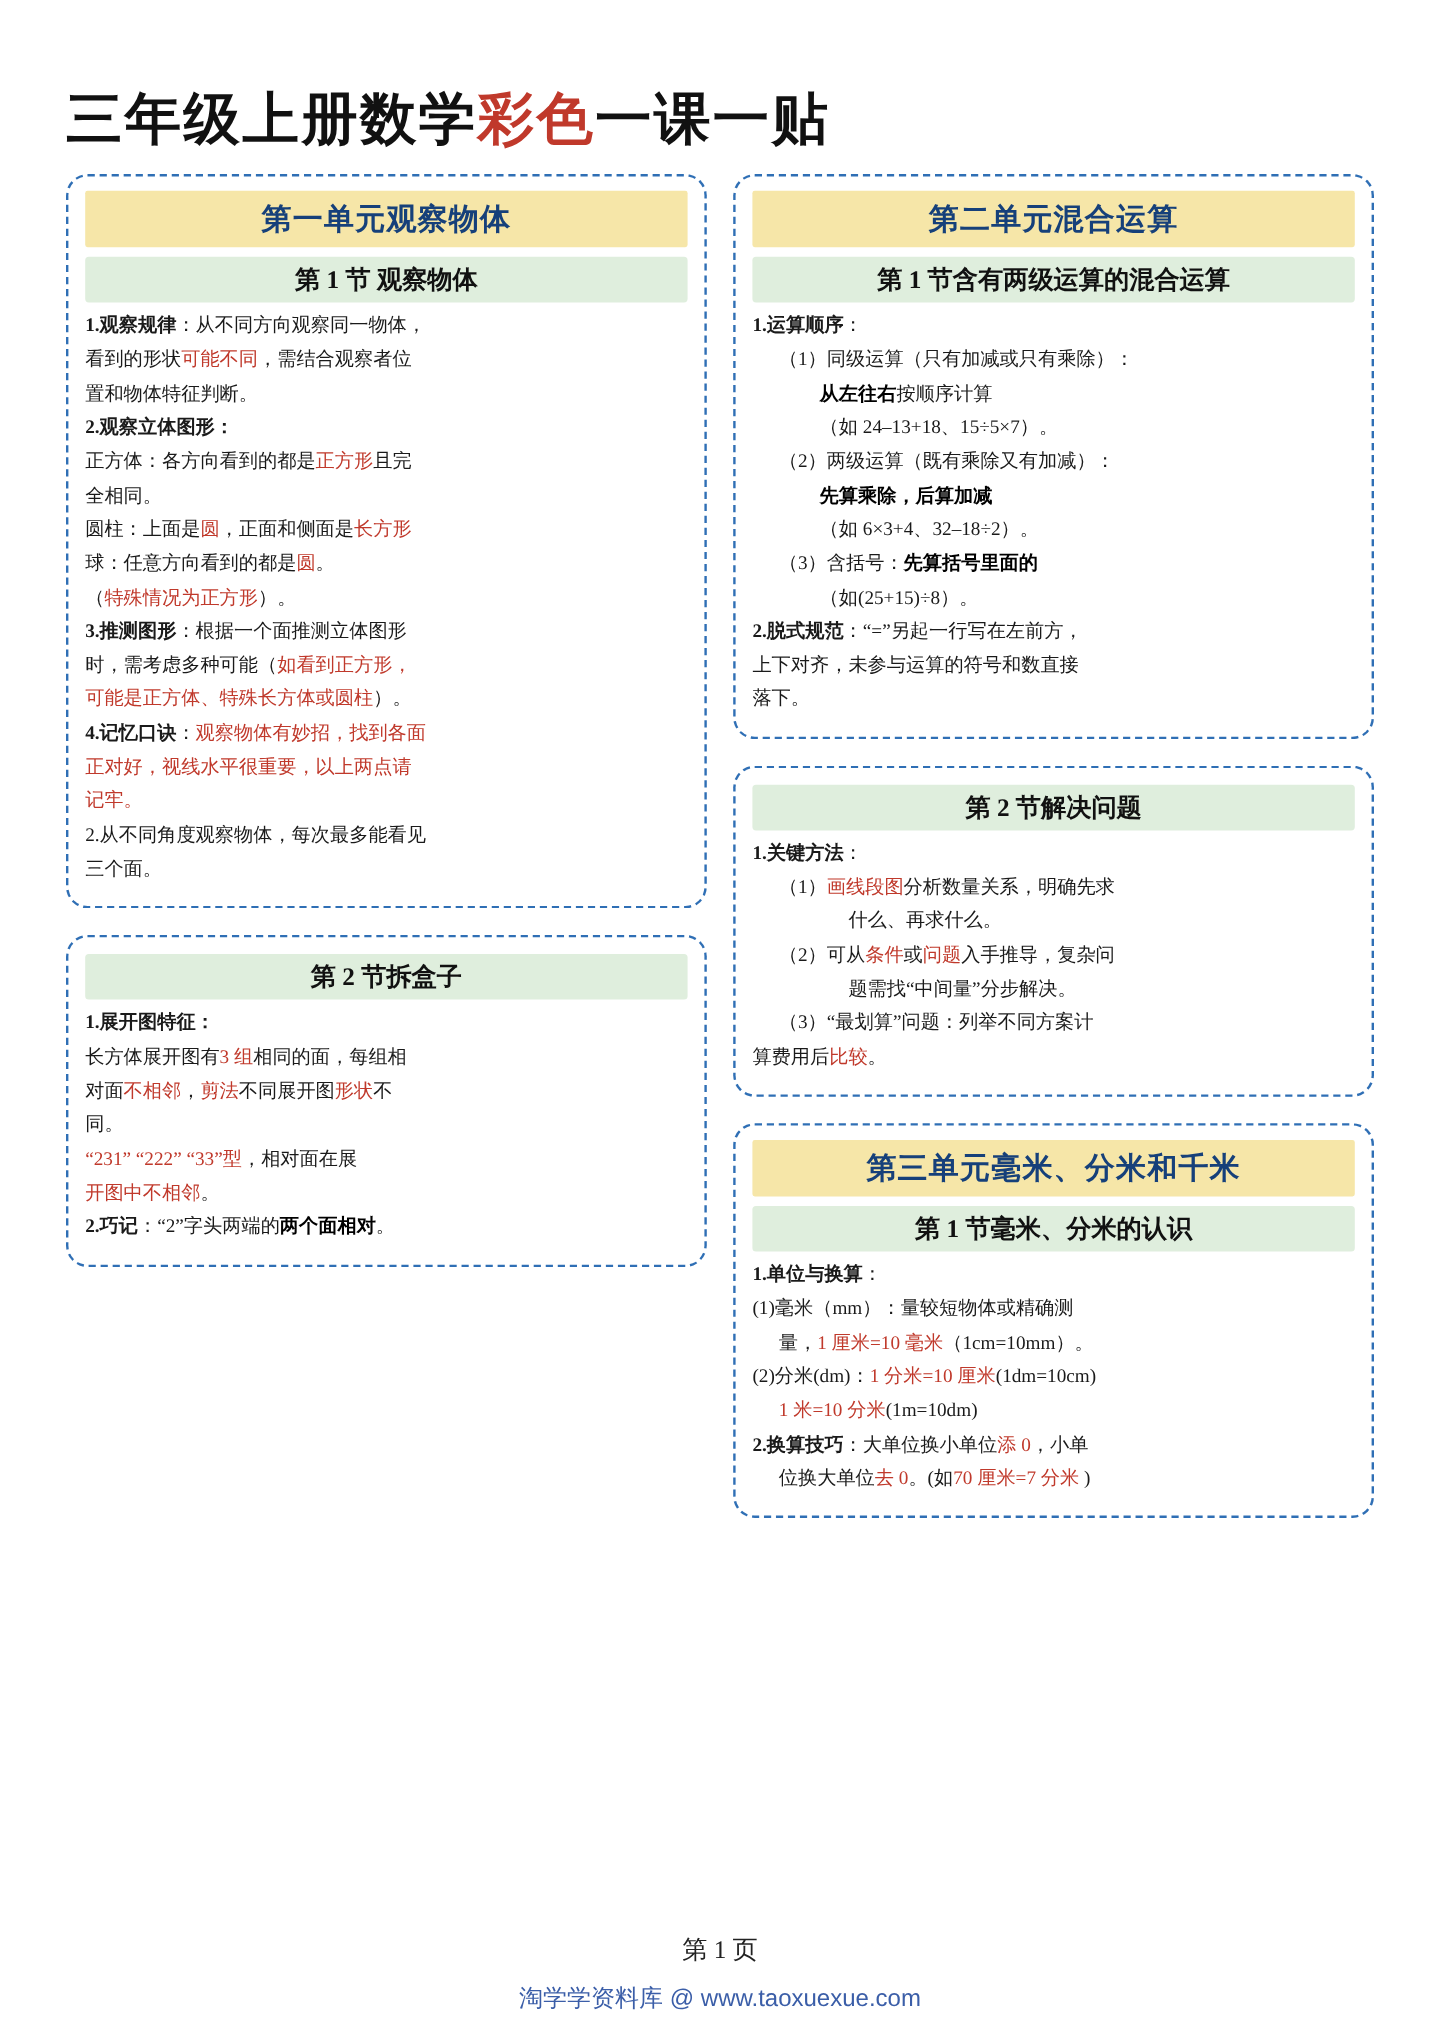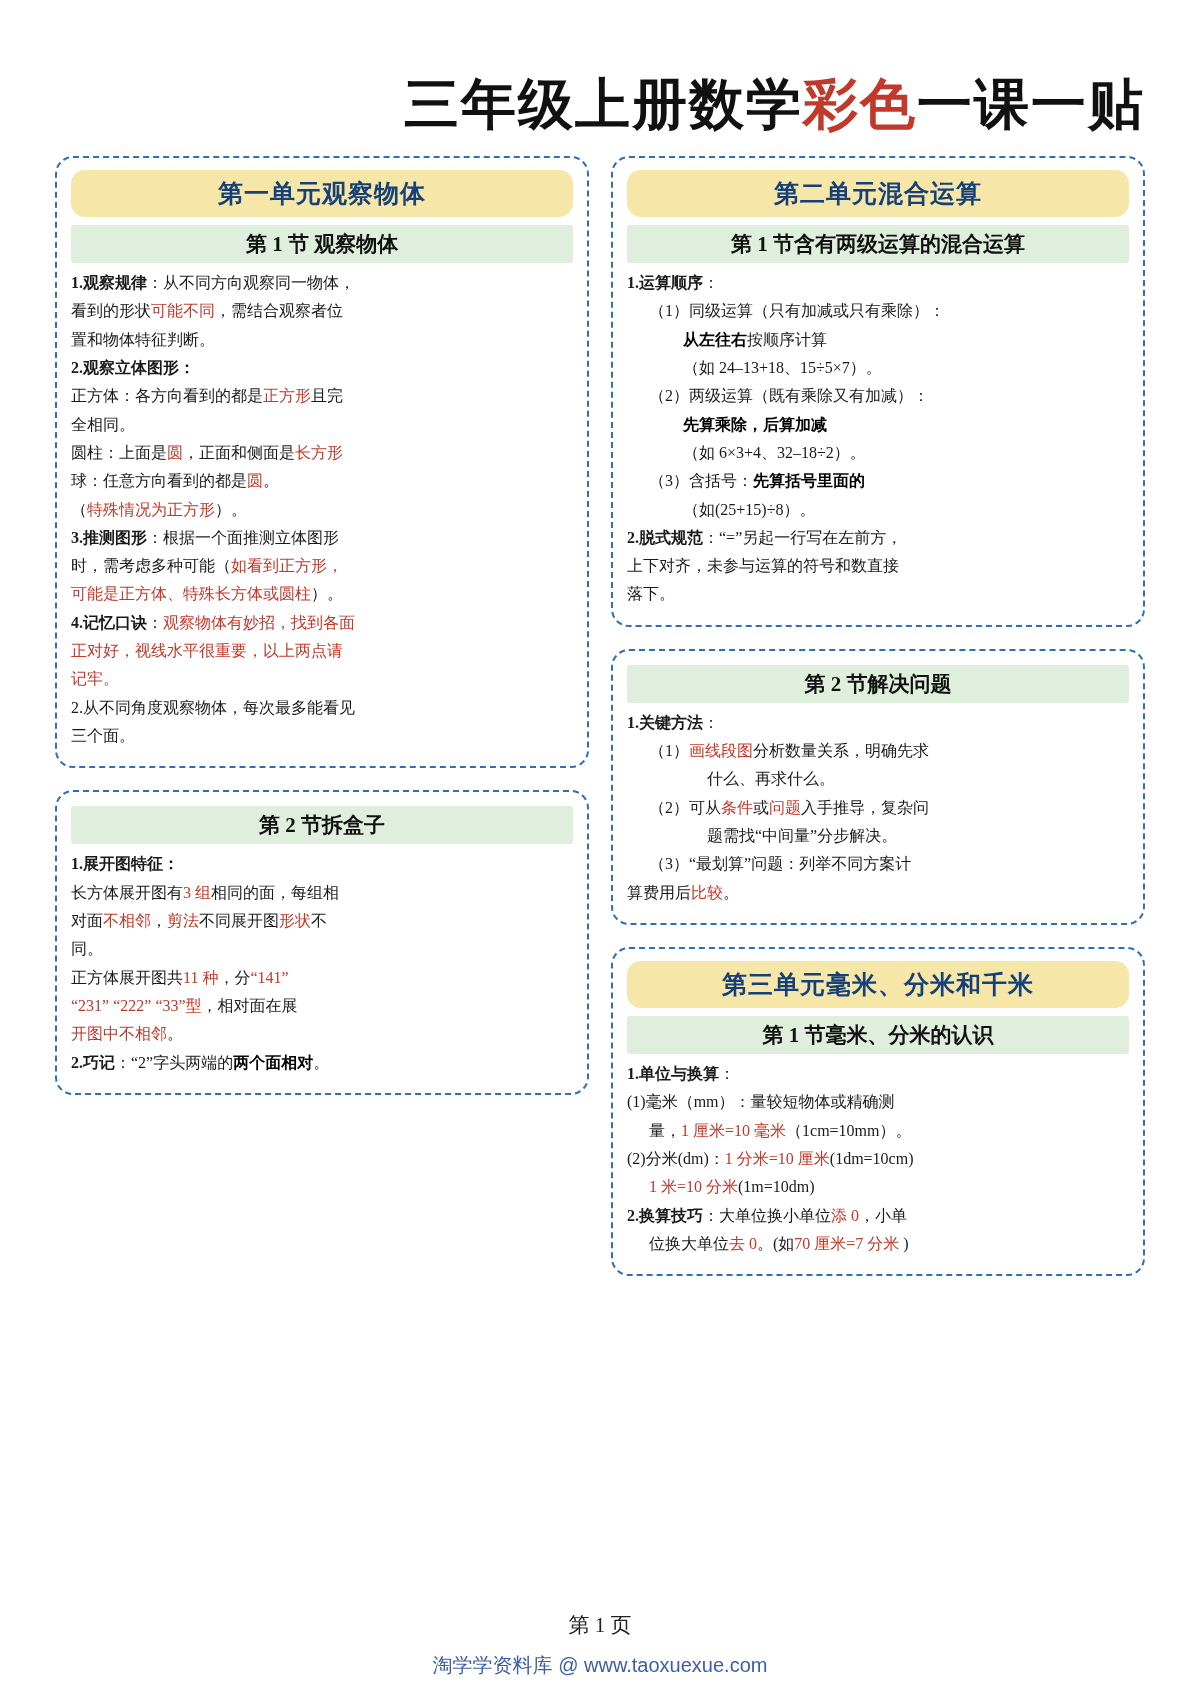--- a/index.html
+++ b/index.html
@@ -11,24 +11,24 @@
     position:relative;
     overflow:hidden;
   }
   .page{
     position:relative;
     width:1200px;height:1697px;
     box-sizing:border-box;
     padding:40px 55px 0 55px;
   }
   .title{
-    text-align:right;
+    text-align:left;
     font-family:"Liberation Serif","DejaVu Serif",serif;
     font-weight:bold;
-    font-size:55px;
+    font-size:47px;
     letter-spacing:2px;
     margin:28px 0 14px 0;
     white-space:nowrap;
   }
   .title .t-black{color:#111;}
   .title .t-red{color:#c0392b;}
 
   .cols{
     display:flex;
     gap:22px;
@@ -43,21 +43,21 @@
     box-sizing:border-box;
     background:#fff;
   }
   .unit-head{
     background:#f6e6a8;
     text-align:center;
     font-weight:bold;
     font-size:25px;
     color:#16407a;
     padding:7px 0;
-    border-radius:14px;
+    border-radius:2px;
     margin:2px 0 8px 0;
     letter-spacing:1px;
   }
   .sec-head{
     background:#dfeedd;
     text-align:center;
     font-weight:bold;
     font-size:21px;
     color:#111;
     padding:5px 4px;
@@ -130,21 +130,20 @@
         <p><span>2.从不同角度观察物体，每次最多能看见</span></p>
         <p><span>三个面。</span></p>
       </div>
 
       <div class="card">
         <div class="sec-head">第 2 节拆盒子</div>
         <p><span class="b">1.展开图特征：</span></p>
         <p><span>长方体展开图有</span><span class="r">3 组</span><span>相同的面，每组相</span></p>
         <p><span>对面</span><span class="r">不相邻</span><span>，</span><span class="r">剪法</span><span>不同展开图</span><span class="r">形状</span><span>不</span></p>
         <p><span>同。</span></p>
-        <p><span>正方体展开图共</span><span class="r">11 种</span><span>，分</span><span class="r">“141”</span></p>
         <p><span class="r">“231”  “222”  “33”型</span><span>，相对面在展</span></p>
         <p><span class="r">开图中不相邻</span><span>。</span></p>
         <p><span class="b">2.巧记</span><span>：“2”字头两端的</span><span class="rb">两个面相对</span><span>。</span></p>
       </div>
 
     </div>
 
     <div class="col">
 
       <div class="card">

